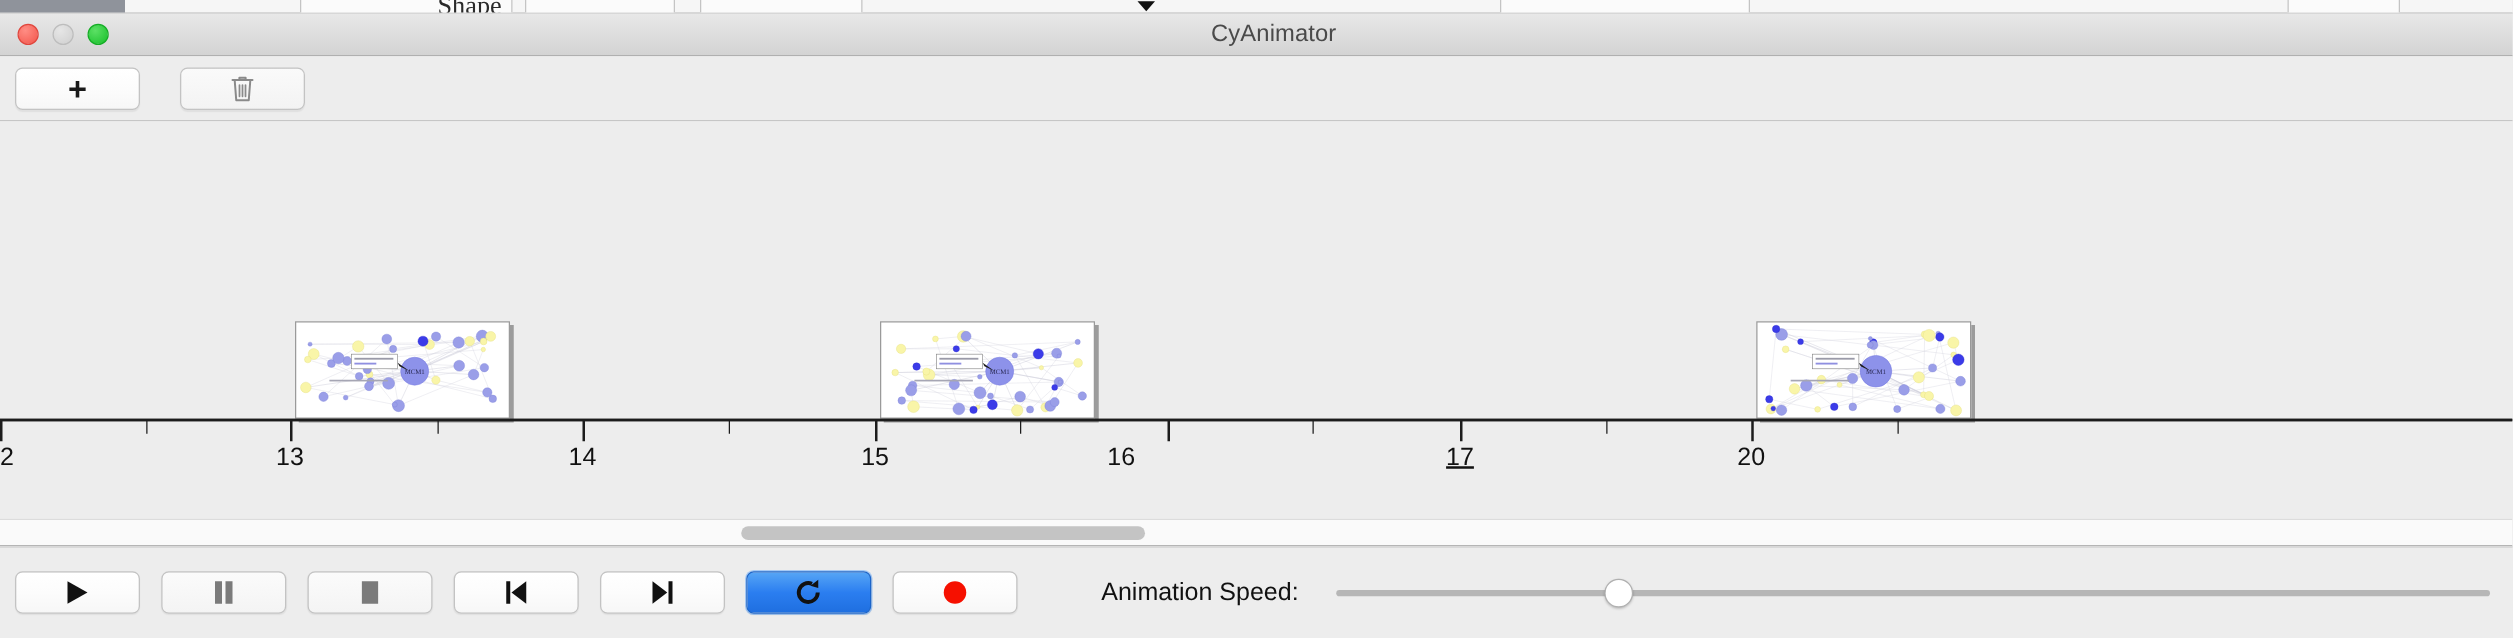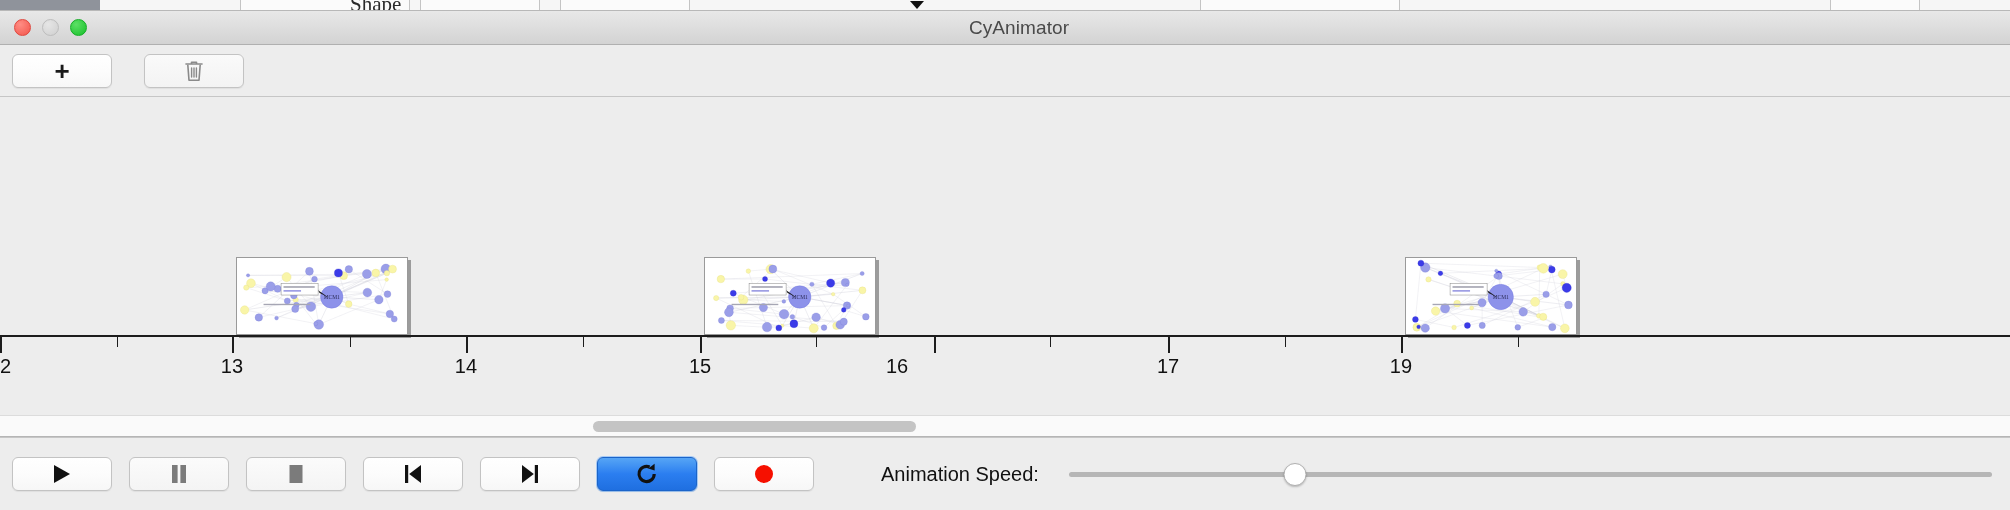--- a/index.html
+++ b/index.html
@@ -621,24 +621,24 @@
       <div class="tick major" style="left: 465.918px;"></div>
       <div class="tick-label" style="left: 465.918px;">14</div>
       <div class="tick minor" style="left: 582.9px;"></div>
       <div class="tick major" style="left: 700.083px;"></div>
       <div class="tick-label" style="left: 700.083px;">15</div>
       <div class="tick minor" style="left: 816.06px;"></div>
       <div class="tick major" style="left: 934.047px;"></div>
       <div class="tick-label" style="left: 897px;">16</div>
       <div class="tick minor" style="left: 1050.02px;"></div>
       <div class="tick major" style="left: 1168.01px;"></div>
-      <div class="tick-label" style="left: 1168.01px;">17</div>
+      <div class="tick-label" style="left: 1168.01px; text-decoration: underline;">17</div>
       <div class="tick minor" style="left: 1284.99px;"></div>
       <div class="tick major" style="left: 1400.97px;"></div>
-      <div class="tick-label" style="left: 1400.97px;">19</div>
+      <div class="tick-label" style="left: 1400.97px;">20</div>
       <div class="tick minor" style="left: 1517.95px;"></div>
     </div>
 
   <div class="transport">
 
     <div class="tp-btn">
       <svg width="26" height="24" viewBox="0 0 26 24">
         <path d="M5 3 L21 12 L5 21 Z" fill="#111"></path>
       </svg>
     </div>

